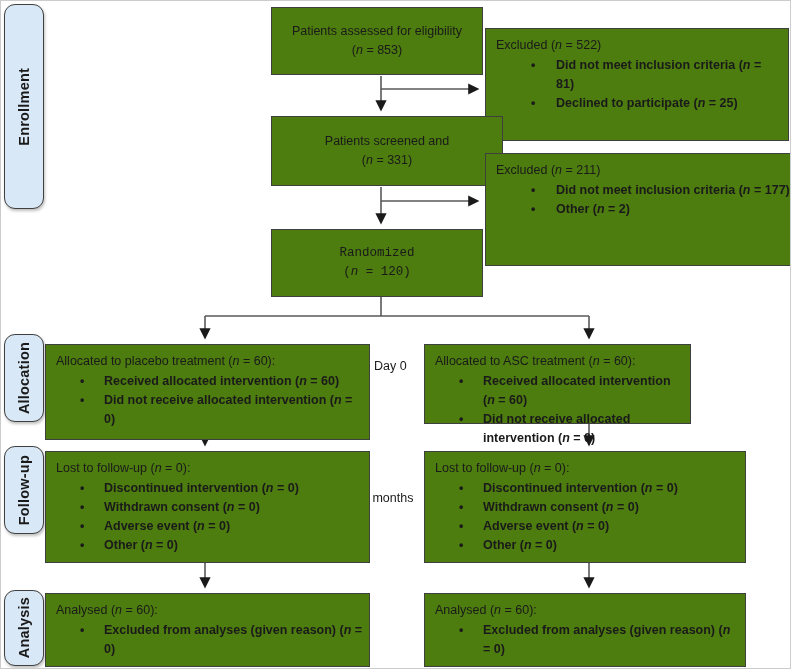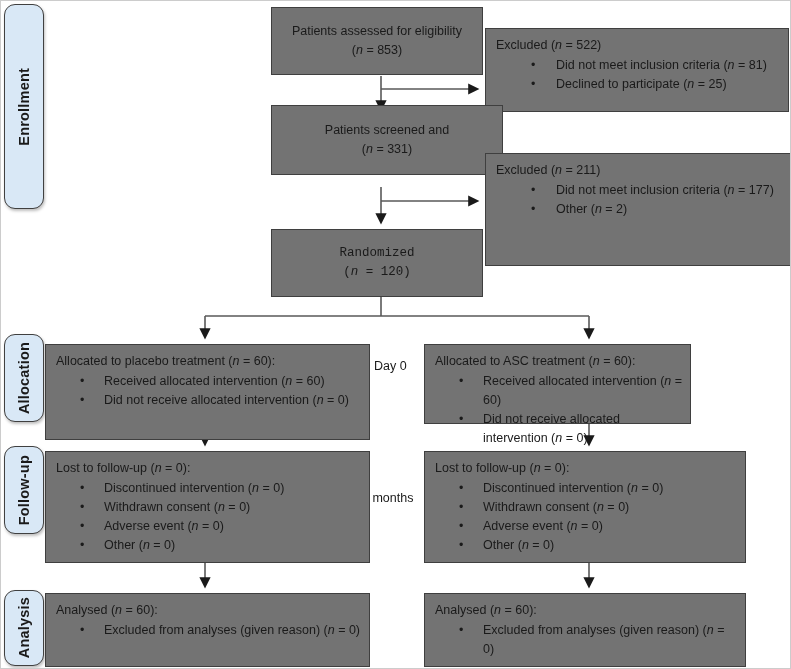--- a/index.html
+++ b/index.html
@@ -25,35 +25,35 @@
   .stage span{
     writing-mode:vertical-rl;
     transform:rotate(180deg);
     font-weight:bold;
     font-size:14.5px;
     letter-spacing:0.2px;
     white-space:nowrap;
   }
   .box{
     position:absolute;
-    background:#737373;
+    background:#4d7c0f;
     border:1.5px solid #3f3f3f;
     box-sizing:border-box;
     font-size:12.5px;
     line-height:19px;
   }
   .box.center{
     display:flex;flex-direction:column;
     align-items:center;justify-content:center;
     text-align:center;
   }
   .box.list{padding:7px 6px 4px 10px;}
   .box.list .title{margin:0 0 1px 0;}
   .box.list ul{list-style:none;margin:0;padding:0;}
-  .box.list li{position:relative;padding-left:48px;}
+  .box.list li{position:relative;padding-left:48px;font-weight:bold;}
   .box.list li::before{content:"\2022";position:absolute;left:24px;top:0;}
   .box.list.wideindent li{padding-left:60px;}
   .box.list.wideindent li::before{left:35px;}
   .timelabel{
     position:absolute;
     font-weight:normal;
     font-size:12.5px;
     white-space:nowrap;
   }
   i{font-style:italic;}
@@ -97,29 +97,29 @@
   </div>
   <div class="stage" style="left:3px;top:589px;width:40px;height:76px;">
     <span>Analysis</span>
   </div>
 
   <div class="box center" style="left:270px;top:6px;width:212px;height:68px;">
     <div>Patients assessed for eligibility</div>
     <div>(<i>n</i> = 853)</div>
   </div>
 
-  <div class="box list wideindent" style="left:484px;top:27px;width:304px;height:84px;">
+  <div class="box list wideindent" style="left:484px;top:27px;width:304px;height:113px;">
     <div class="title">Excluded (<i>n</i> = 522)</div>
     <ul>
       <li>Did not meet inclusion criteria (<i>n</i> = 81)</li>
       <li>Declined to participate (<i>n</i> = 25)</li>
     </ul>
   </div>
 
-  <div class="box center" style="left:270px;top:104px;width:232px;height:70px;">
+  <div class="box center" style="left:270px;top:115px;width:232px;height:70px;">
     <div>Patients screened and</div>
     <div>(<i>n</i> = 331)</div>
   </div>
 
   <div class="box list wideindent" style="left:484px;top:152px;width:340px;height:113px;">
     <div class="title">Excluded (<i>n</i> = 211)</div>
     <ul>
       <li>Did not meet inclusion criteria (<i>n</i> = 177)</li>
       <li>Other (<i>n</i> = 2)</li>
     </ul>

